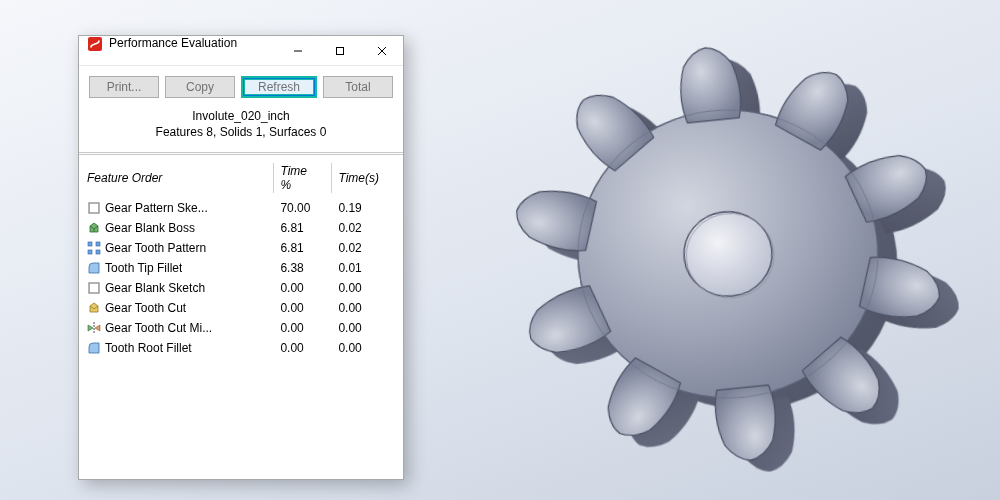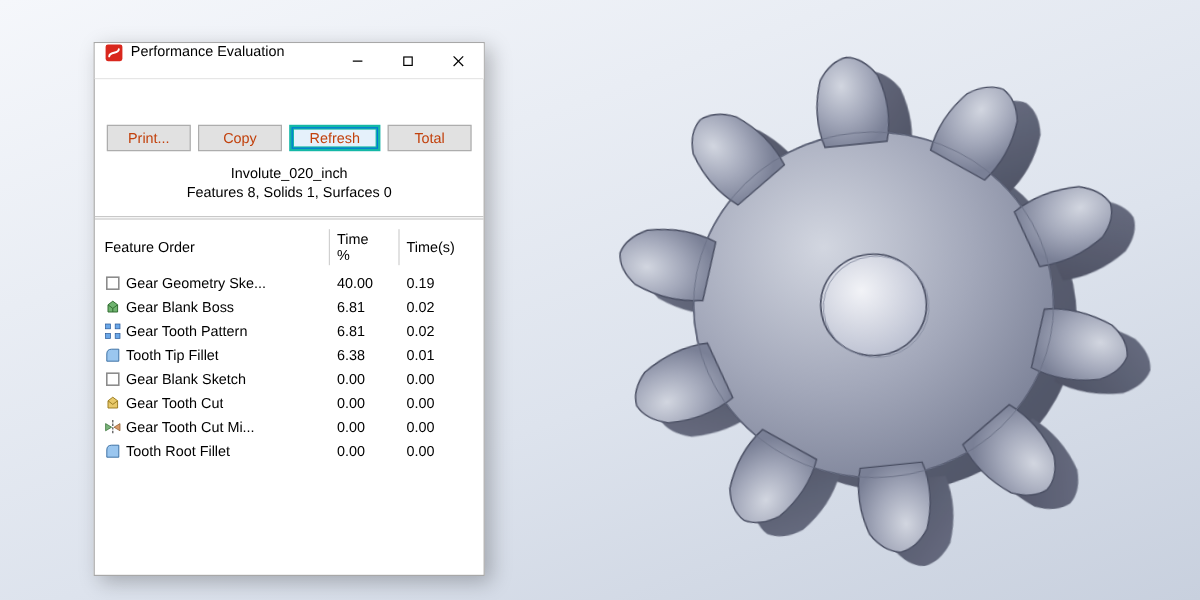--- a/index.html
+++ b/index.html
@@ -66,24 +66,23 @@
     display: flex;
     gap: 6px;
     padding: 10px 10px 8px 10px;
   }
   .tbtn {
     flex: 1;
     height: 22px;
     border: 1px solid #adadad;
     background: #e1e1e1;
     font-size: 12px;
-    color: #c2410c;
+    color: #737373;
     display: flex; align-items: center; justify-content: center;
     cursor: pointer;
-    margin-top: 28px;
   }
   .tbtn.focused {
     border: 4px solid #14b8a6;
     outline: 1px solid #0078d7;
     outline-offset: -3px;
     background: #e5f1fb;
   }
 
   .summary {
     text-align: center;
@@ -111,20 +110,21 @@
     border-collapse: collapse;
     font-size: 12px;
   }
   .feat th {
     text-align: left;
     font-weight: 400;
     color: #000;
     padding: 5px 22px 5px 6px;
     border-bottom: 1px solid transparent;
     position: relative;
+    font-style: italic;
   }
   .feat th:not(:last-child)::after {
     content: "";
     position: absolute; right: 0; top: 4px; bottom: 4px;
     width: 1px; background: #d0d0d0;
   }
   .feat td {
     padding: 3px 6px 3px 6px;
     color: #000;
     white-space: nowrap;
@@ -266,24 +266,24 @@
       </thead>
       <tbody id="feat-body">
           <tr>
             <td class="col-name">
               <span class="namecell">
                 <span class="ico">
                   <svg viewBox="0 0 14 14">
                     <rect x="2" y="2" width="10" height="10" fill="none" stroke="#8a8a8a" stroke-width="1.3"></rect>
                   </svg>
                 </span>
-                <span class="txt">Gear Geometry Ske...</span>
-              </span>
-            </td>
-            <td class="col-pct">40.00</td>
+                <span class="txt">Gear Pattern Ske...</span>
+              </span>
+            </td>
+            <td class="col-pct">70.00</td>
             <td class="col-time">0.19</td>
           </tr>
           <tr>
             <td class="col-name">
               <span class="namecell">
                 <span class="ico">
                   <svg viewBox="0 0 14 14">
                     <path d="M3 5 L7 2 L11 5 L11 11 L3 11 Z" fill="#6fb36f" stroke="#2e6b2e" stroke-width="0.8"></path>
                     <path d="M3 5 L7 8 L11 5 M7 8 L7 11" fill="none" stroke="#2e6b2e" stroke-width="0.8"></path>
                   </svg>

